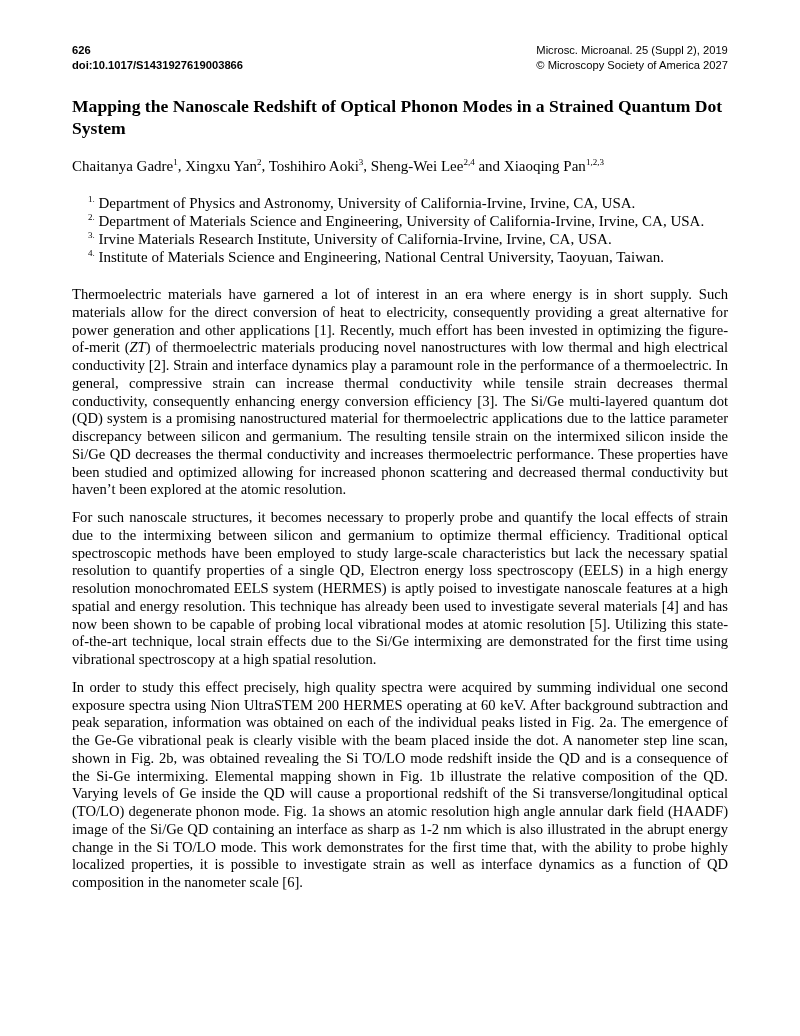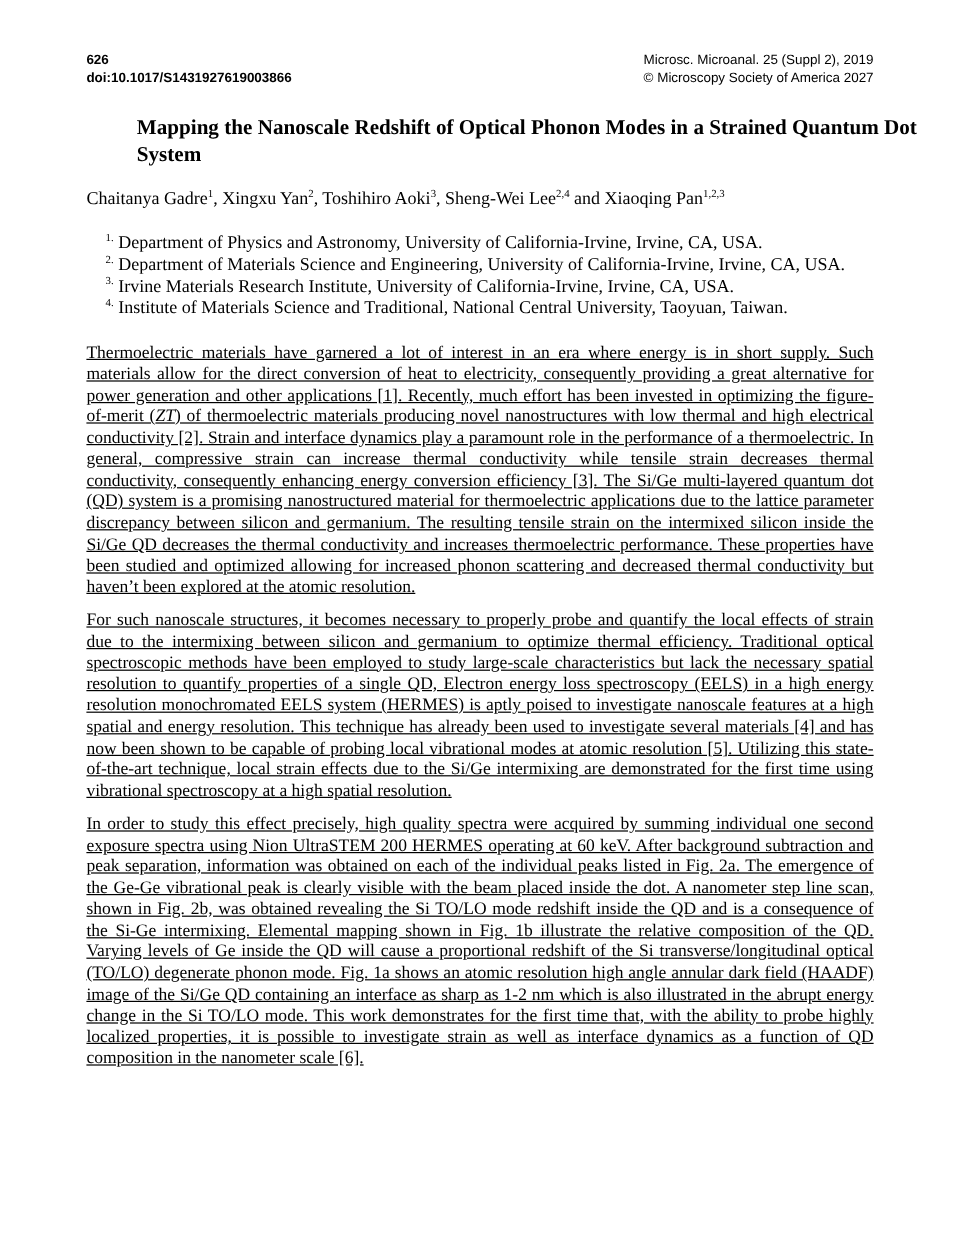--- a/index.html
+++ b/index.html
@@ -1,25 +1,25 @@
 <!DOCTYPE html>
 <html><head>
 <meta charset="utf-8">
 <style>
   html, body { margin: 0; padding: 0; background: #ffffff; }
   body { width: 800px; height: 1036px; position: relative; overflow: hidden; color: #000; }
   .hdr { position: absolute; top: 43px; left: 72px; width: 656px; font-family: "Liberation Sans", sans-serif; font-size: 11.2px; line-height: 15px; }
   .hdr .l { position: absolute; left: 0; top: 0; font-weight: bold; }
   .hdr .r { position: absolute; right: 0; top: 0; }
-  .title { position: absolute; top: 95px; left: 72px; width: 660px; font-family: "Liberation Serif", serif; font-weight: bold; font-size: 17.6px; line-height: 22px; margin-left: 42px; }
+  .title { position: absolute; top: 95px; left: 72px; width: 660px; font-family: "Liberation Serif", serif; font-weight: bold; font-size: 17.6px; line-height: 22px; }
   .authors { position: absolute; top: 157px; left: 72px; width: 660px; font-family: "Liberation Serif", serif; font-size: 15px; line-height: 18px; }
   .authors sup, .aff sup { font-size: 9px; vertical-align: 6px; line-height: 0; }
   .affs { position: absolute; top: 194px; left: 88px; width: 680px; font-family: "Liberation Serif", serif; font-size: 15px; line-height: 18px; }
   .aff { white-space: nowrap; }
-  .body { position: absolute; top: 286px; left: 72px; width: 656px; font-family: "Liberation Serif", serif; font-size: 14.6px; line-height: 17.75px; text-decoration: underline; }
+  .body { position: absolute; top: 286px; left: 72px; width: 656px; font-family: "Liberation Serif", serif; font-size: 14.6px; line-height: 17.75px; }
   .body p { margin: 0 0 10px 0; text-align: justify; hyphens: none; }
 </style>
 </head>
 <body>
 
 <div class="hdr">
   <div class="l">
     <div>626</div>
     <div>doi:10.1017/S1431927619003866</div>
   </div>
@@ -32,20 +32,20 @@
 <div class="title">Mapping the Nanoscale Redshift of Optical Phonon Modes in a Strained Quantum Dot System</div>
 
 <div class="authors">
   <span><span>Chaitanya Gadre</span><sup>1</sup><span>, </span></span><span><span>Xingxu Yan</span><sup>2</sup><span>, </span></span><span><span>Toshihiro Aoki</span><sup>3</sup><span>, </span></span><span><span>Sheng-Wei Lee</span><sup>2,4</sup><span> and </span></span><span><span>Xiaoqing Pan</span><sup>1,2,3</sup></span>
 </div>
 
 <div class="affs">
   <div class="aff"><sup>1.</sup><span> Department of Physics and Astronomy, University of California-Irvine, Irvine, CA, USA.</span></div>
   <div class="aff"><sup>2.</sup><span> Department of Materials Science and Engineering, University of California-Irvine, Irvine, CA, USA.</span></div>
   <div class="aff"><sup>3.</sup><span> Irvine Materials Research Institute, University of California-Irvine, Irvine, CA, USA.</span></div>
-  <div class="aff"><sup>4.</sup><span> Institute of Materials Science and Traditional, National Central University, Taoyuan, Taiwan.</span></div>
+  <div class="aff"><sup>4.</sup><span> Institute of Materials Science and Engineering, National Central University, Taoyuan, Taiwan.</span></div>
 </div>
 
 <div class="body">
   <p><span>Thermoelectric materials have garnered a lot of interest in an era where energy is in short supply. Such materials allow for the direct conversion of heat to electricity, consequently providing a great alternative for power generation and other applications [1]. Recently, much effort has been invested in optimizing the figure-of-merit (</span><i>ZT</i><span>) of thermoelectric materials producing novel nanostructures with low thermal and high electrical conductivity [2]. Strain and interface dynamics play a paramount role in the performance of a thermoelectric. In general, compressive strain can increase thermal conductivity while tensile strain decreases thermal conductivity, consequently enhancing energy conversion efficiency [3]. The Si/Ge multi-layered quantum dot (QD) system is a promising nanostructured material for thermoelectric applications due to the lattice parameter discrepancy between silicon and germanium. The resulting tensile strain on the intermixed silicon inside the Si/Ge QD decreases the thermal conductivity and increases thermoelectric performance. These properties have been studied and optimized allowing for increased phonon scattering and decreased thermal conductivity but haven’t been explored at the atomic resolution.</span></p>
   <p>For such nanoscale structures, it becomes necessary to properly probe and quantify the local effects of strain due to the intermixing between silicon and germanium to optimize thermal efficiency. Traditional optical spectroscopic methods have been employed to study large-scale characteristics but lack the necessary spatial resolution to quantify properties of a single QD, Electron energy loss spectroscopy (EELS) in a high energy resolution monochromated EELS system (HERMES) is aptly poised to investigate nanoscale features at a high spatial and energy resolution. This technique has already been used to investigate several materials [4] and has now been shown to be capable of probing local vibrational modes at atomic resolution [5]. Utilizing this state-of-the-art technique, local strain effects due to the Si/Ge intermixing are demonstrated for the first time using vibrational spectroscopy at a high spatial resolution.</p>
   <p>In order to study this effect precisely, high quality spectra were acquired by summing individual one second exposure spectra using Nion UltraSTEM 200 HERMES operating at 60 keV. After background subtraction and peak separation, information was obtained on each of the individual peaks listed in Fig. 2a. The emergence of the Ge-Ge vibrational peak is clearly visible with the beam placed inside the dot. A nanometer step line scan, shown in Fig. 2b, was obtained revealing the Si TO/LO mode redshift inside the QD and is a consequence of the Si-Ge intermixing. Elemental mapping shown in Fig. 1b illustrate the relative composition of the QD. Varying levels of Ge inside the QD will cause a proportional redshift of the Si transverse/longitudinal optical (TO/LO) degenerate phonon mode. Fig. 1a shows an atomic resolution high angle annular dark field (HAADF) image of the Si/Ge QD containing an interface as sharp as 1-2 nm which is also illustrated in the abrupt energy change in the Si TO/LO mode. This work demonstrates for the first time that, with the ability to probe highly localized properties, it is possible to investigate strain as well as interface dynamics as a function of QD composition in the nanometer scale [6].</p>
 </div>
 
 </body></html>

